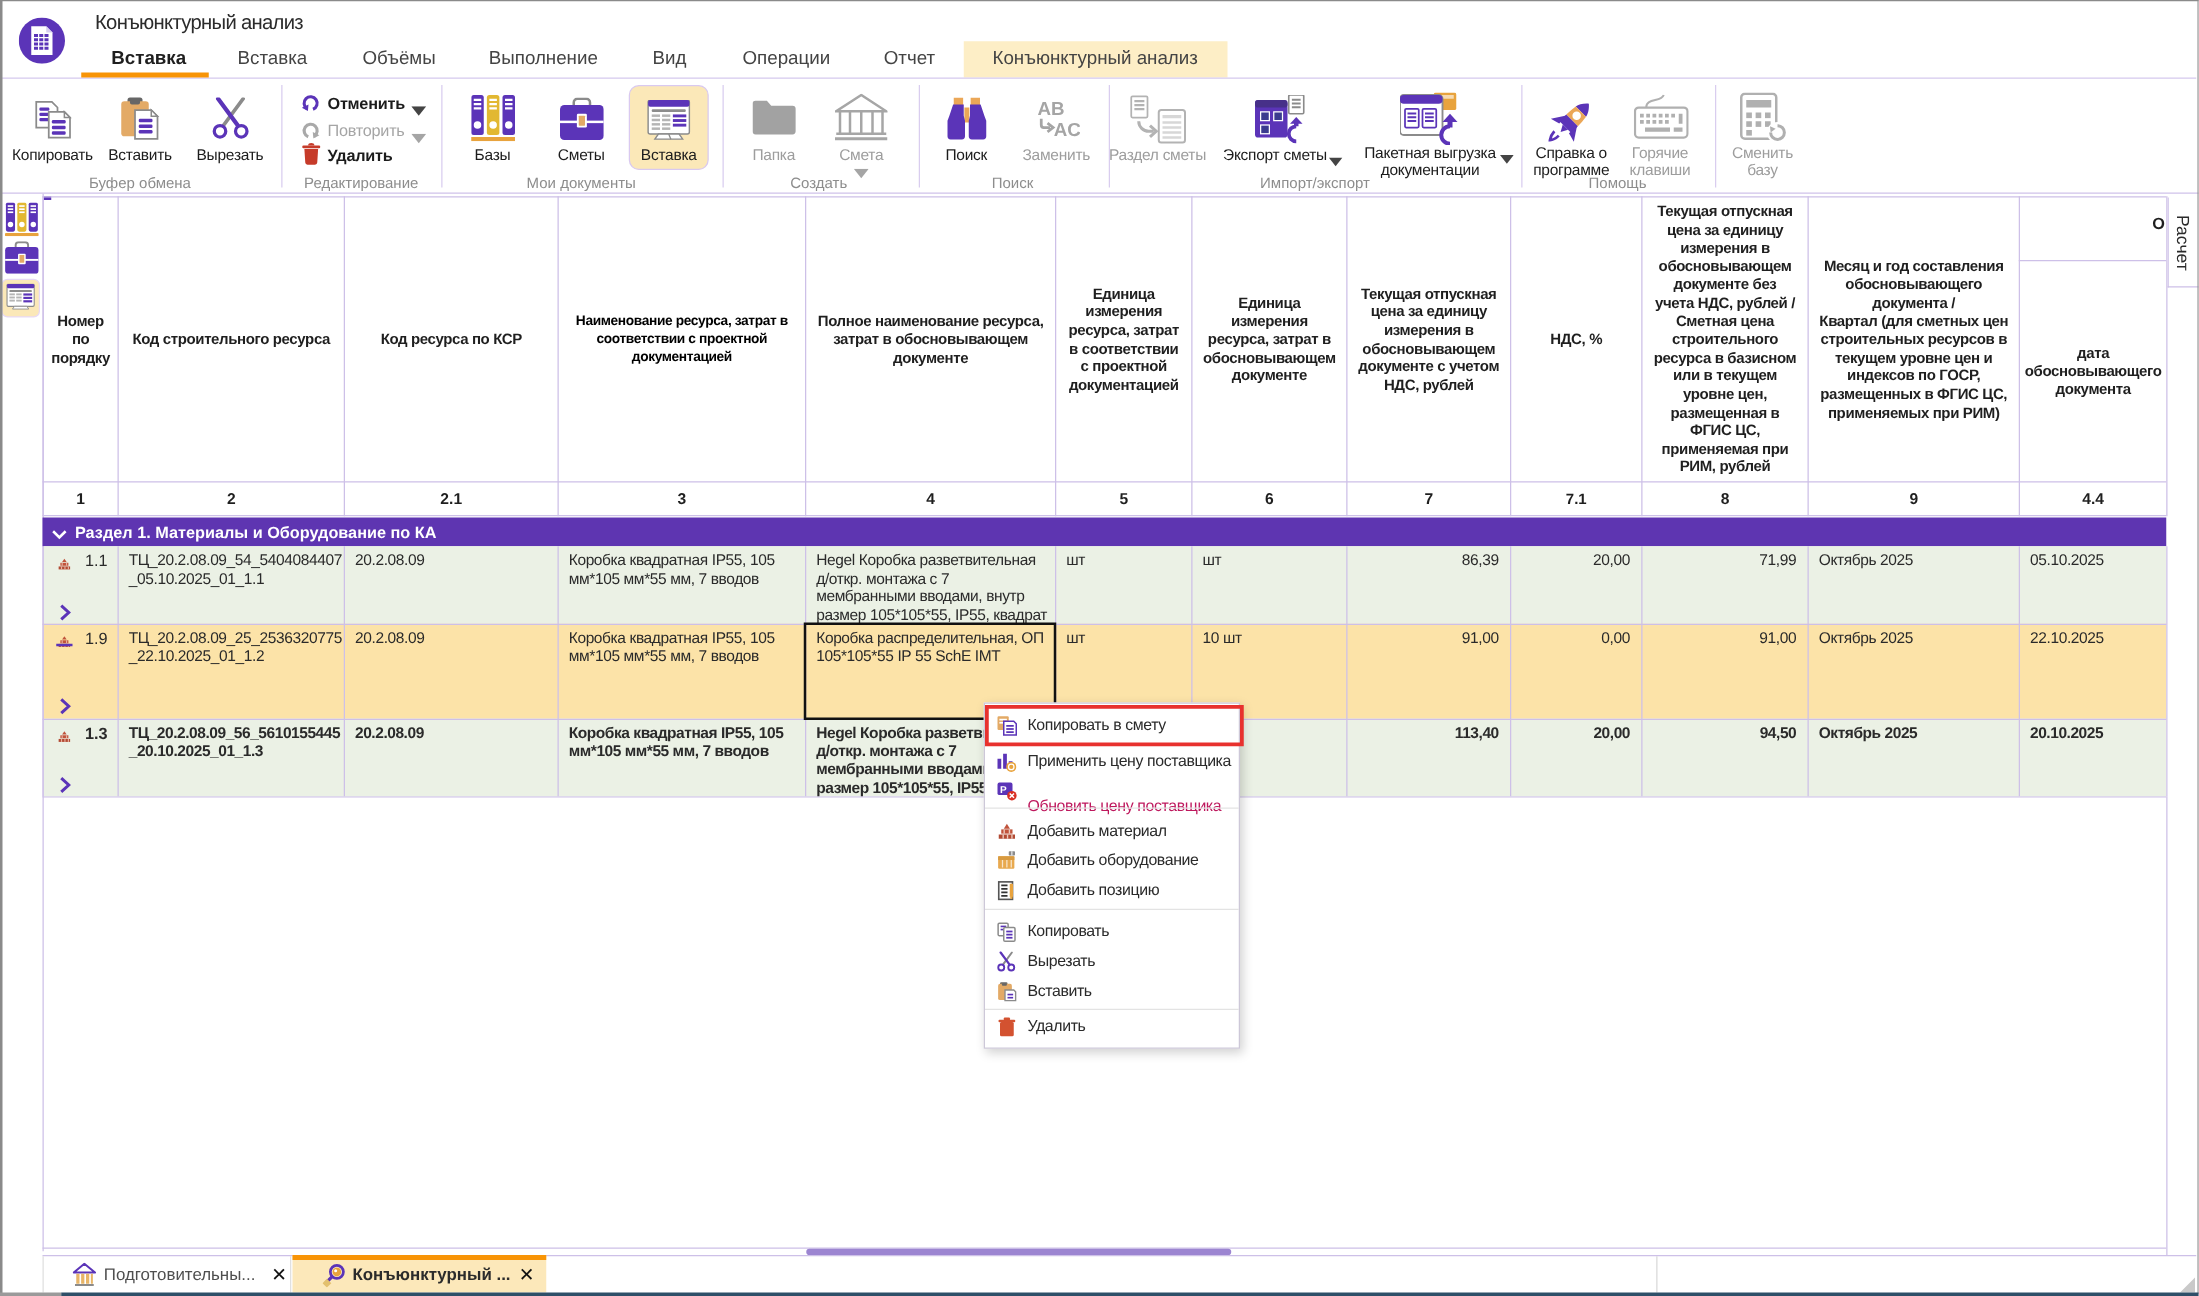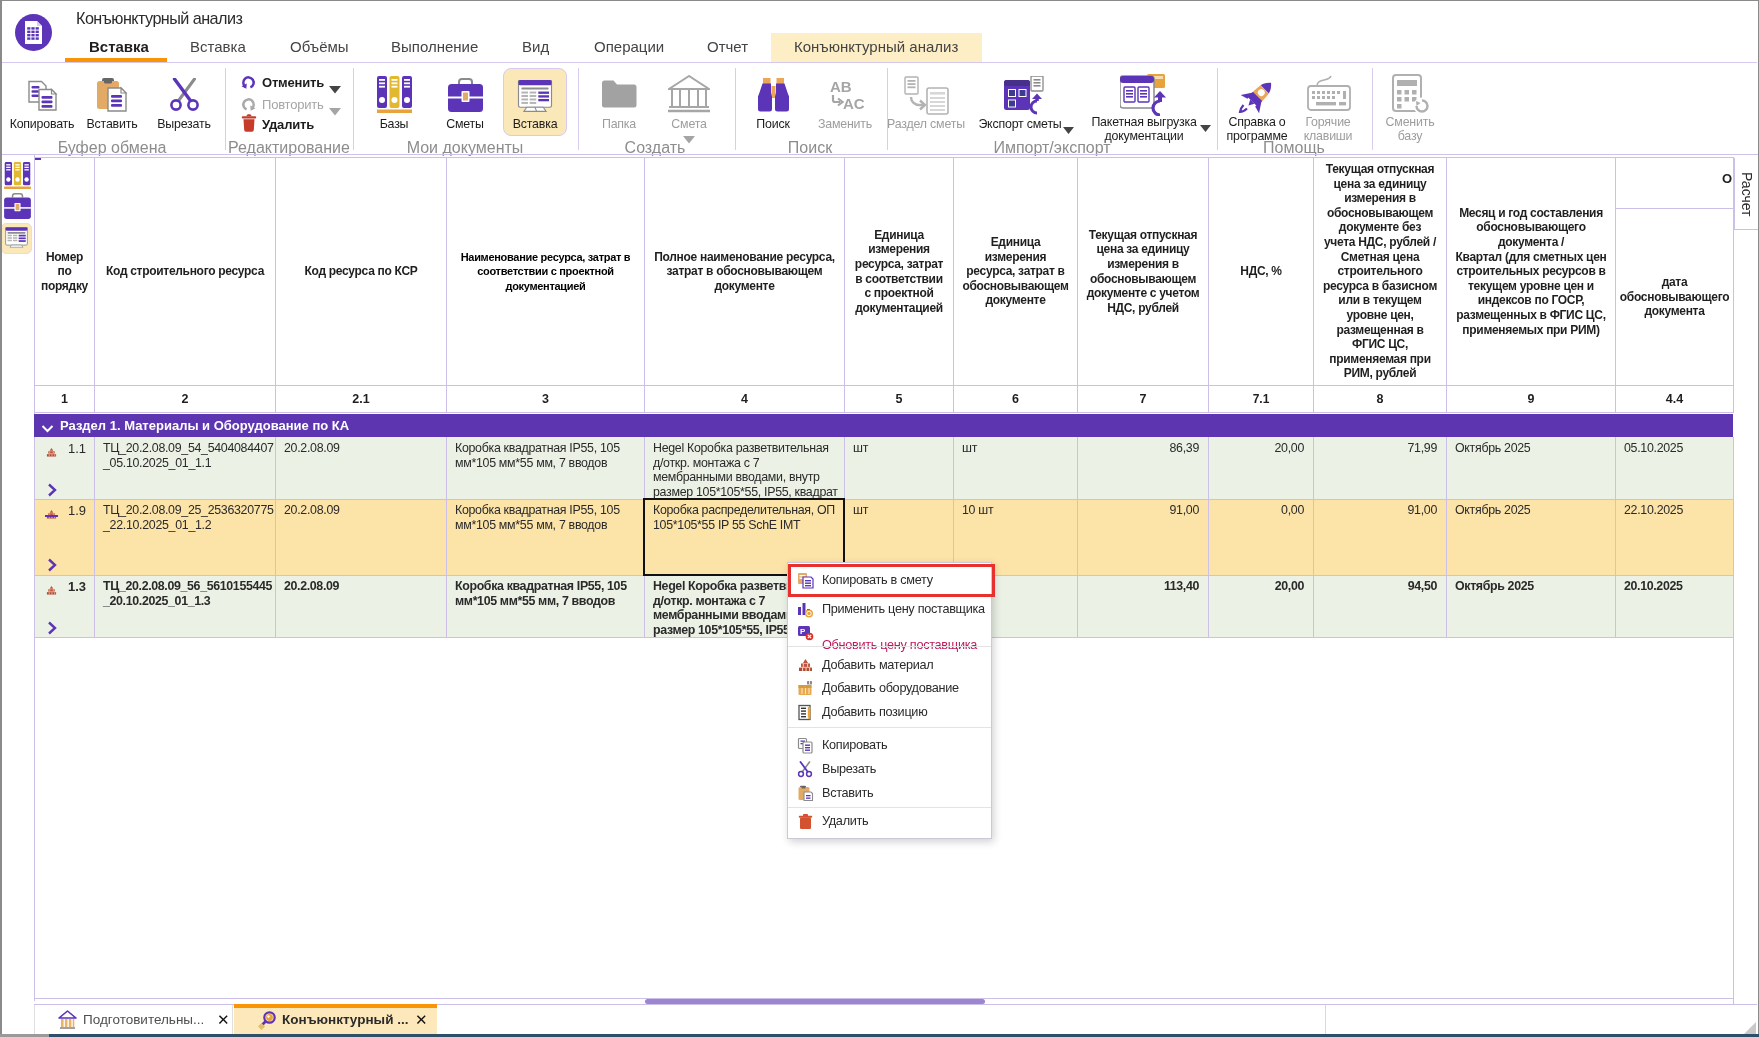--- a/index.html
+++ b/index.html
@@ -1,20 +1,20 @@
 <!DOCTYPE html>
 <html><head>
 <meta charset="utf-8">
 <style>
 * { margin:0; padding:0; box-sizing:border-box; }
 html,body { width:1759px; height:1037px; overflow:hidden; }
 body { font-family:"Liberation Sans", sans-serif; background:#fff; }
 #app { position:relative; width:1759px; height:1037px; background:#fff; }
 .abs { position:absolute; }
-.grp-label { position:absolute; top:139px; font-size:16px; color:#8d8d8d; text-align:center; }
+.grp-label { position:absolute; top:139px; font-size:12px; color:#8d8d8d; text-align:center; }
 .rib-sep { position:absolute; top:68px; width:1px; height:82px; background:#d9cdef; }
 .btn-label { position:absolute; top:117px; font-size:12.4px; letter-spacing:-0.2px; color:#1c1c1c; text-align:center; white-space:nowrap; }
 .btn-label.gray { color:#9d9d9d; }
 .btn-label2 { position:absolute; top:115px; font-size:12.4px; letter-spacing:-0.2px; color:#1c1c1c; text-align:center; line-height:13.5px; }
 .btn-label2.gray { color:#9d9d9d; }
 </style>
 </head>
 <body>
 <div id="app">
 

